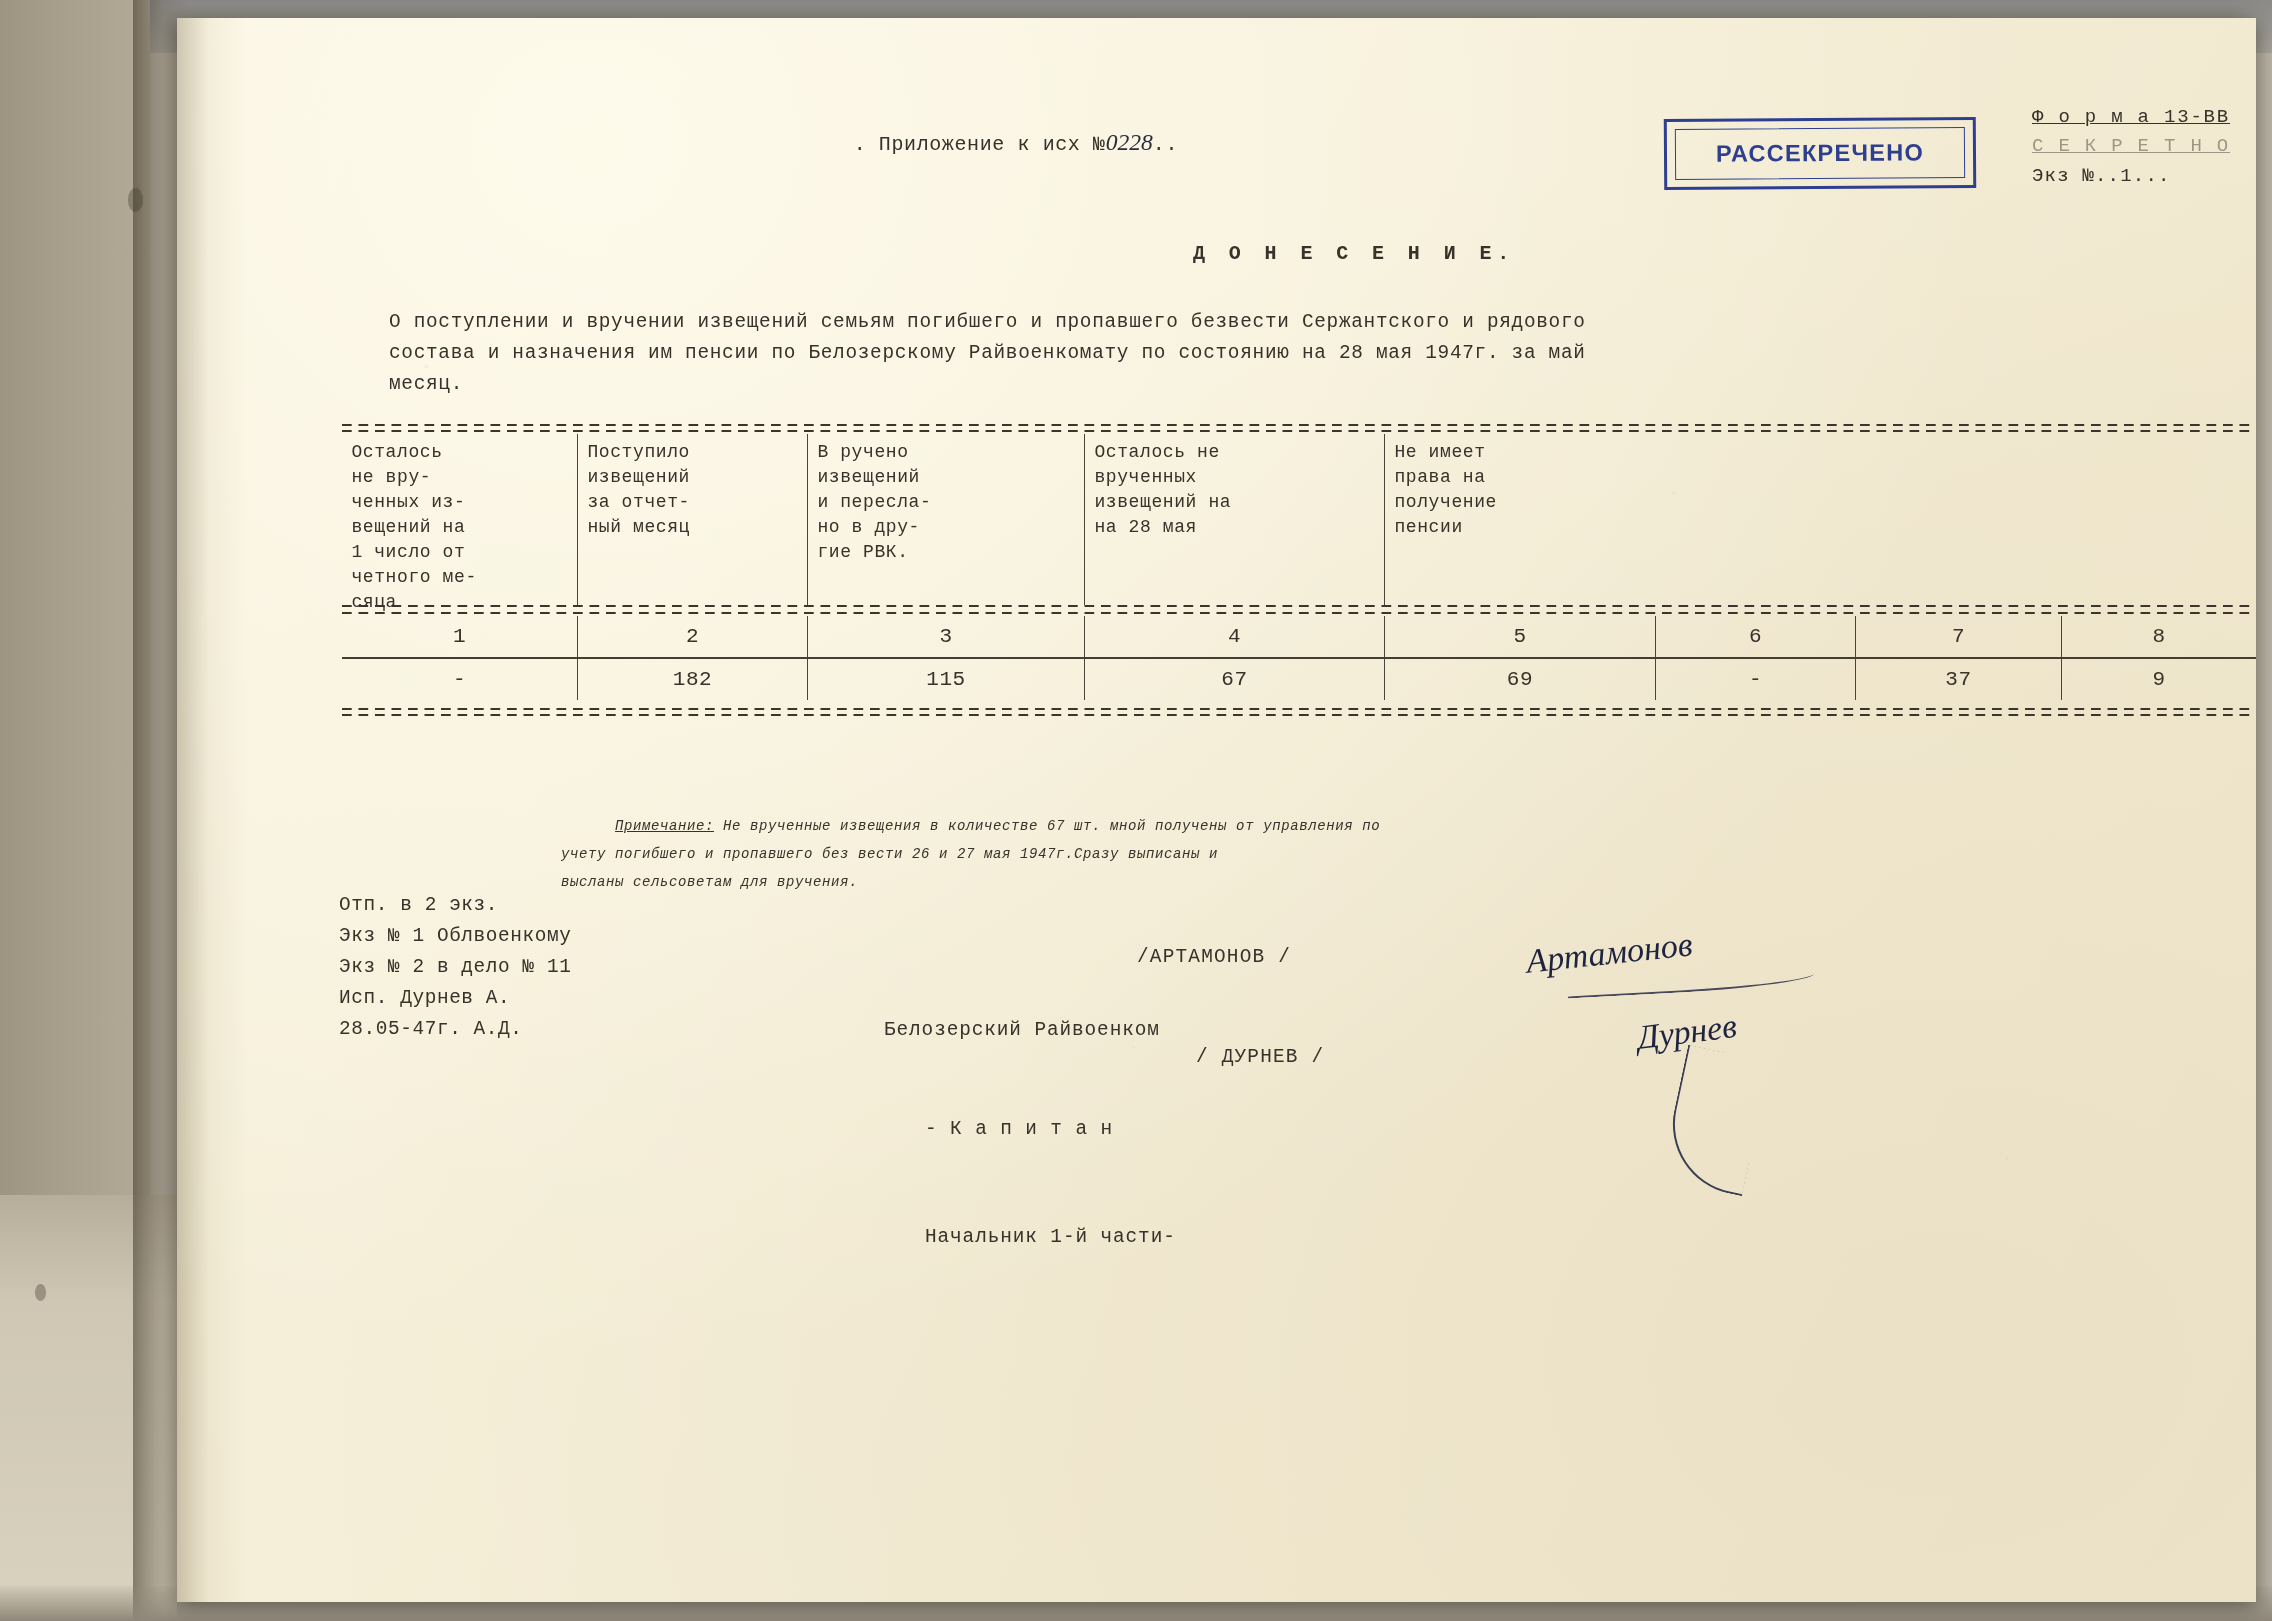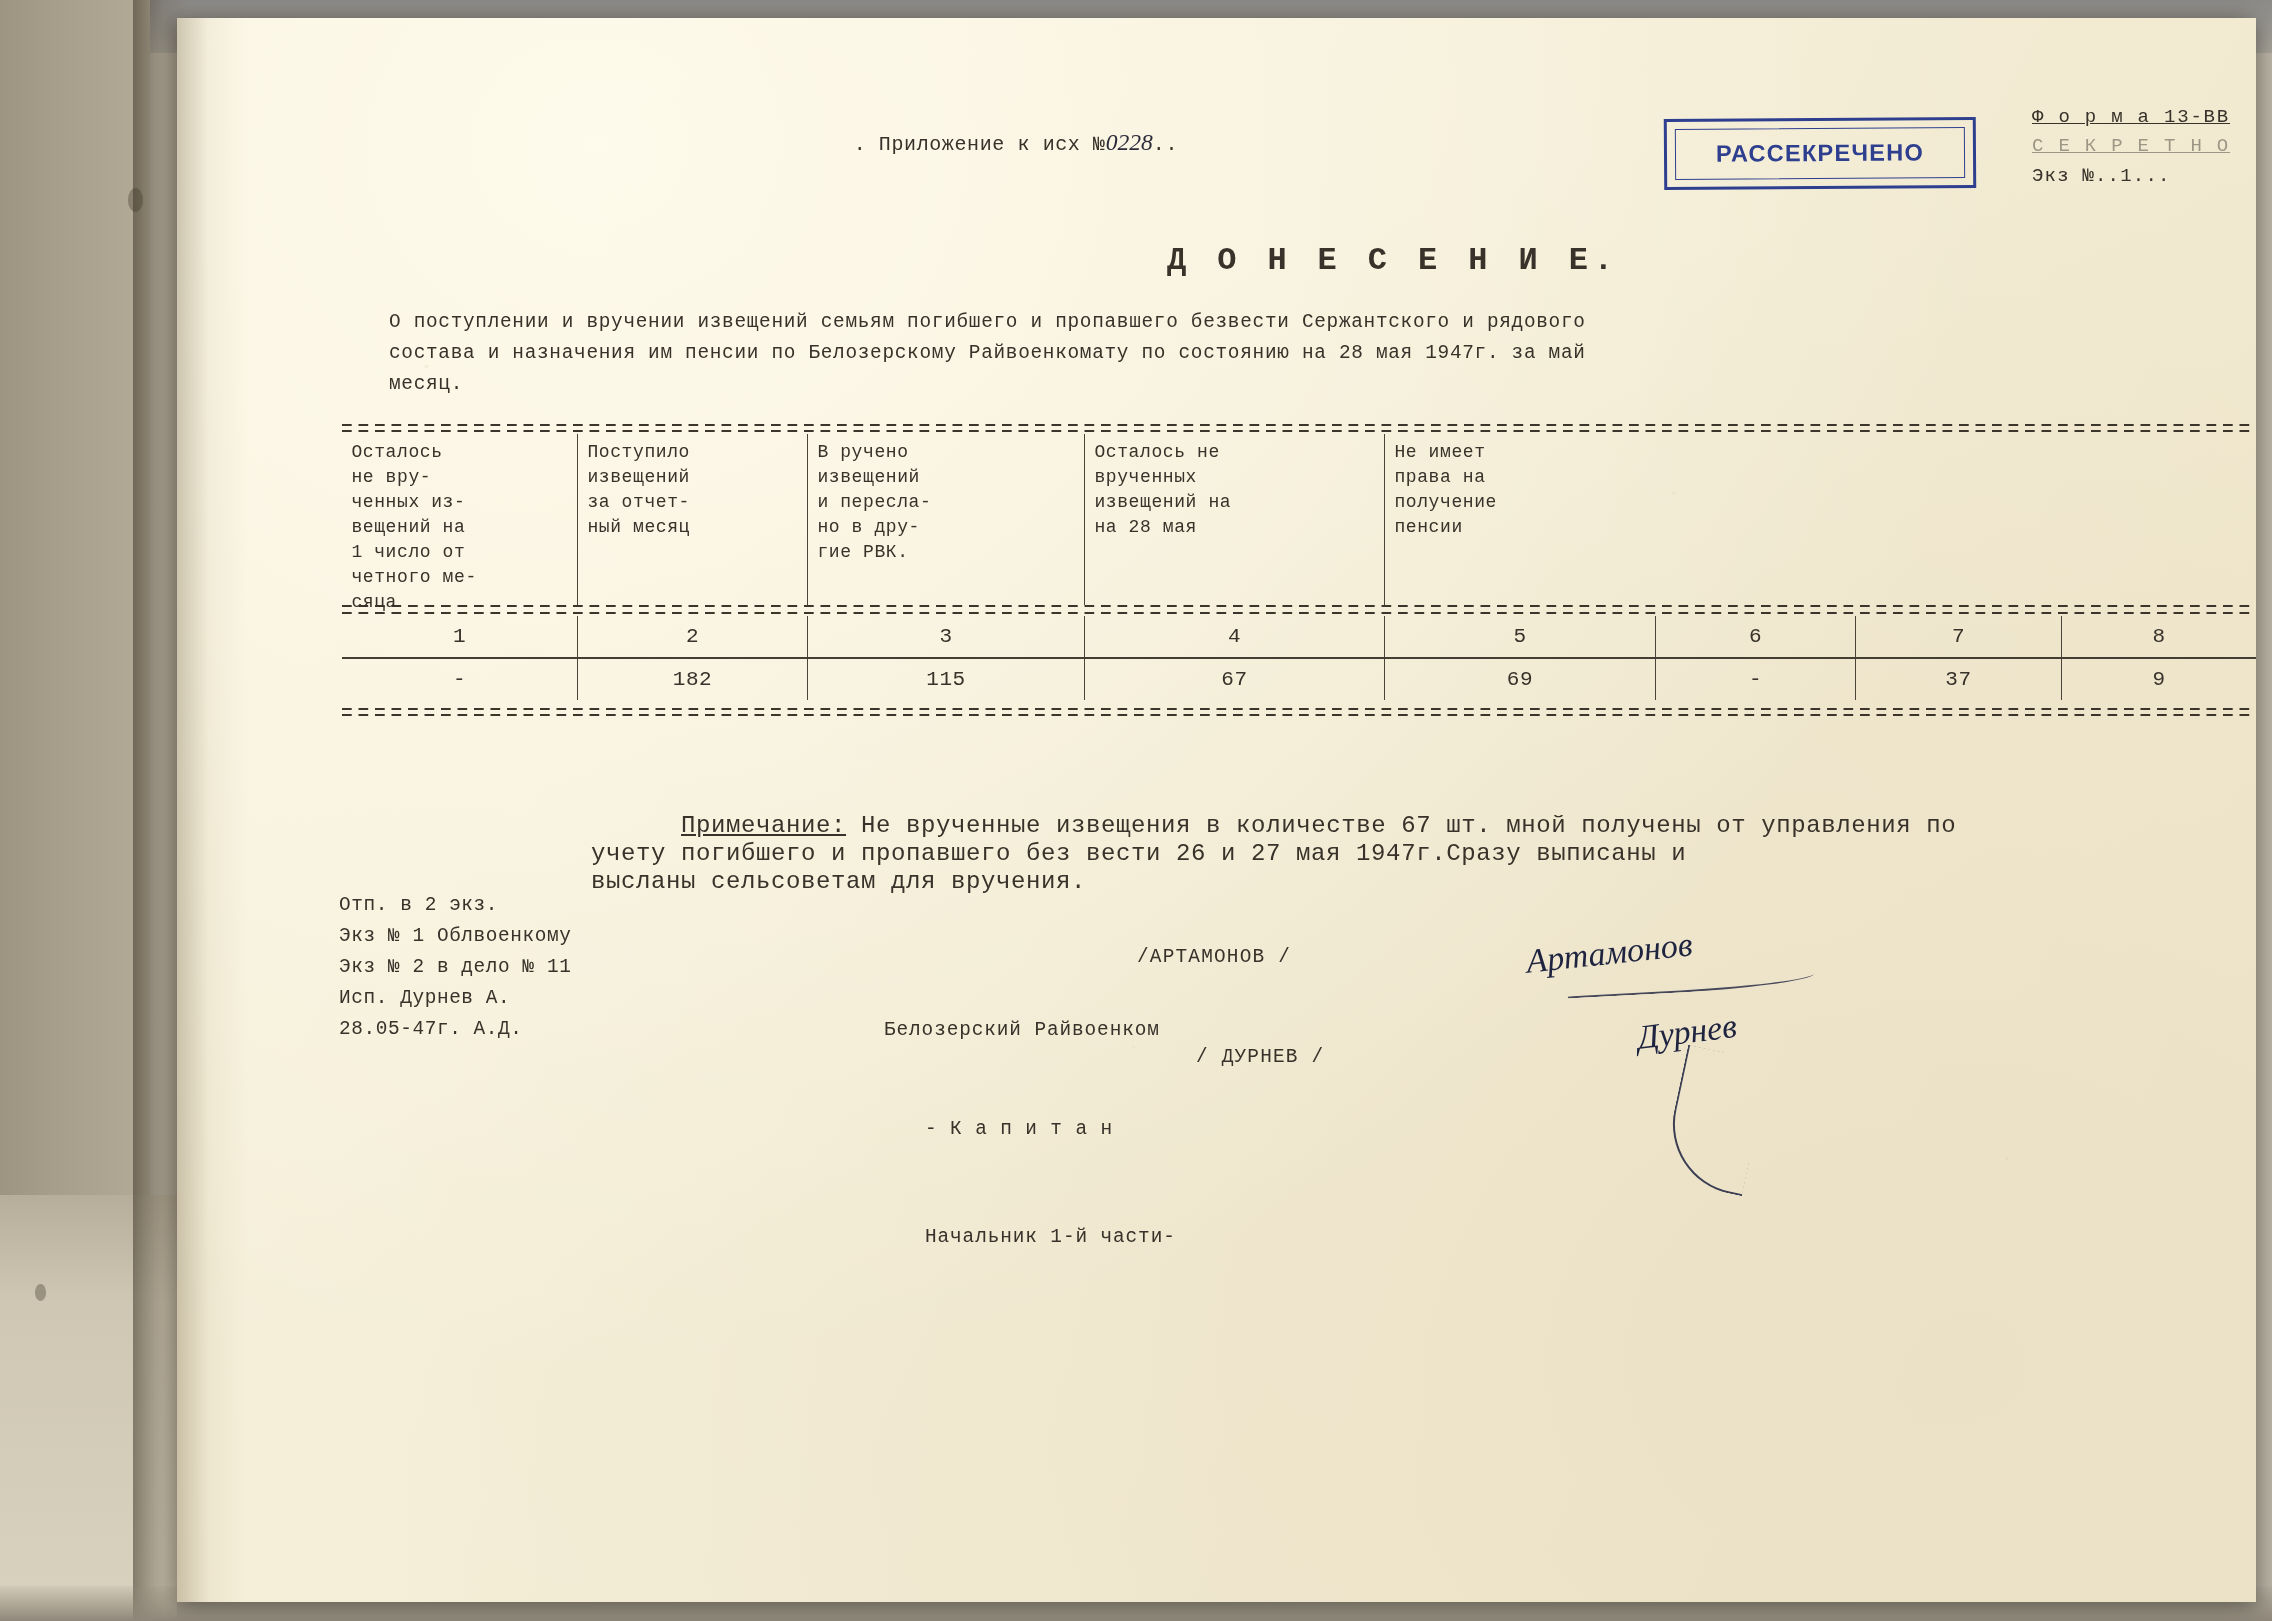--- a/index.html
+++ b/index.html
@@ -149,22 +149,22 @@
   }
   #copy-label {
     font-size: 19px;
     letter-spacing: 1.2px;
     margin-top: 8.2px;
   }
 
   
   #doc-title {
     position: absolute;
-    left: 990px; top: 224px;
-    font-size: 32px;
+    left: 1016px; top: 224px;
+    font-size: 20px;
     letter-spacing: 5.9px;
     font-weight: bold;
   }
 
   
   #subtitle {
     position: absolute;
     left: 212px; top: 289px;
     width: 1826px;
     font-size: 19.4px;
@@ -225,25 +225,26 @@
   }
   .ncell:last-child, .dcell:last-child { border-right: none; }
   .solid-rule {
     height: 1.8px;
     background: #433d33;
   }
 
   
   #note {
     position: absolute;
-    left: 414px; top: 766px;
+    left: 384px; top: 766px;
     width: 1667px;
-    font-size: 24px;
+    font-size: 14px;
     line-height: 28px;
     letter-spacing: 0.6px;
+    font-style: italic;
   }
   #note-label {
     text-decoration: underline;
   }
 
   
   #footer-left {
     position: absolute;
     left: 162px; top: 872px;
     font-size: 19.4px;

